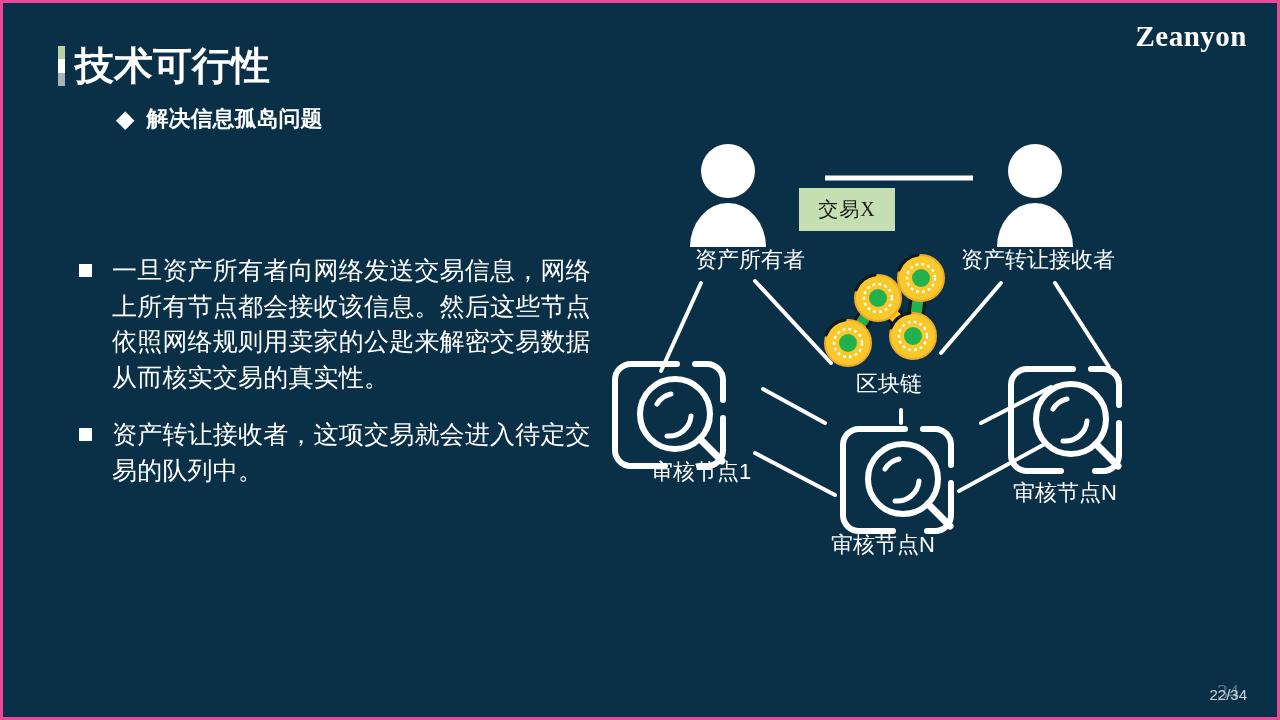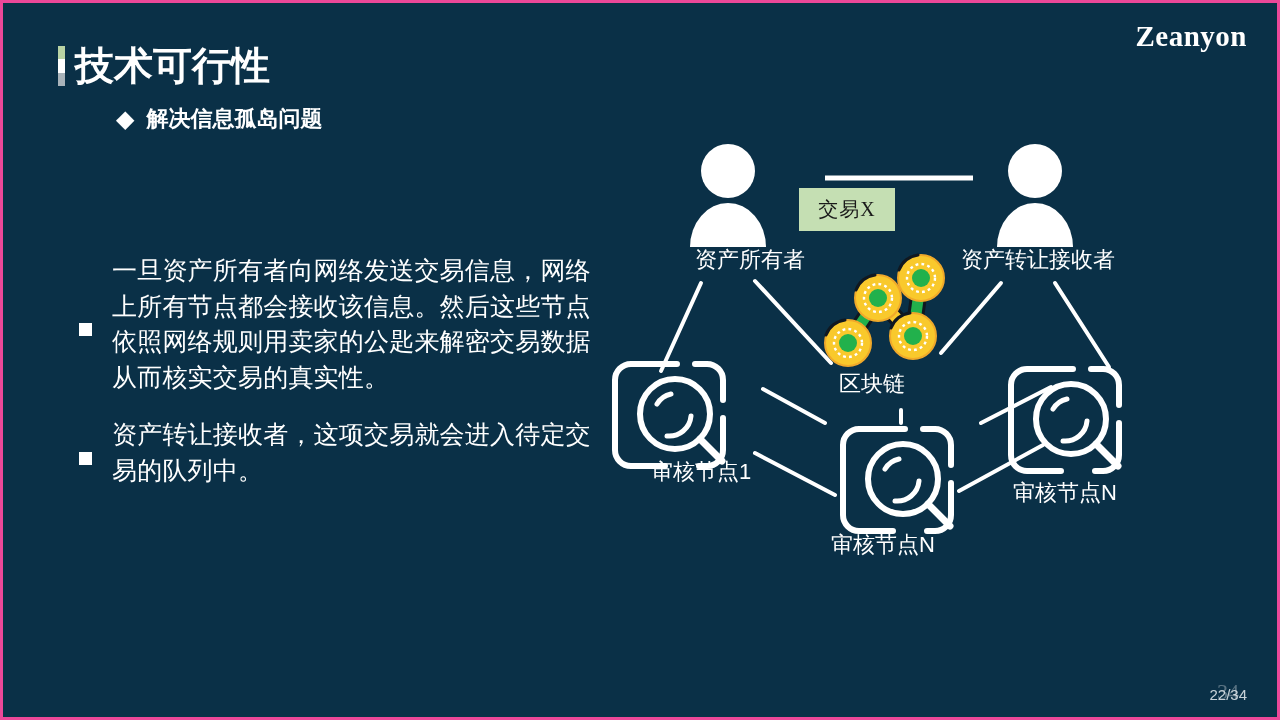--- a/index.html
+++ b/index.html
@@ -85,21 +85,21 @@
 
   
   #bullets {
     position: absolute;
     left: 76px;
     top: 250px;
     width: 520px;
   }
   .bullet-row {
     display: flex;
-    align-items: center;
+    align-items: flex-start;
     margin-bottom: 22px;
   }
   .bullet-marker {
     width: 13px;
     height: 13px;
     background: #ffffff;
     margin-top: 11px;
     margin-right: 20px;
     flex: 0 0 auto;
   }
@@ -132,21 +132,21 @@
     font-size: 22px;
     white-space: nowrap;
     line-height: 1;
   }
 
   #label-owner      { left: 92px;  top: 126px; }
   #label-receiver   { left: 358px; top: 126px; }
   #label-node1      { left: 48px;  top: 338px; }
   #label-nodeN      { left: 410px; top: 347px; margin-top: 12px; }
   #label-nodeM      { left: 228px; top: 411px; }
-  #label-chain      { left: 236px; top: 250px; }
+  #label-chain      { left: 253px; top: 250px; }
 
   
   #transaction-box {
     position: absolute;
     left: 196px;
     top: 65px;
     width: 96px;
     height: 43px;
     background: #c5dfb3;
     display: flex;

